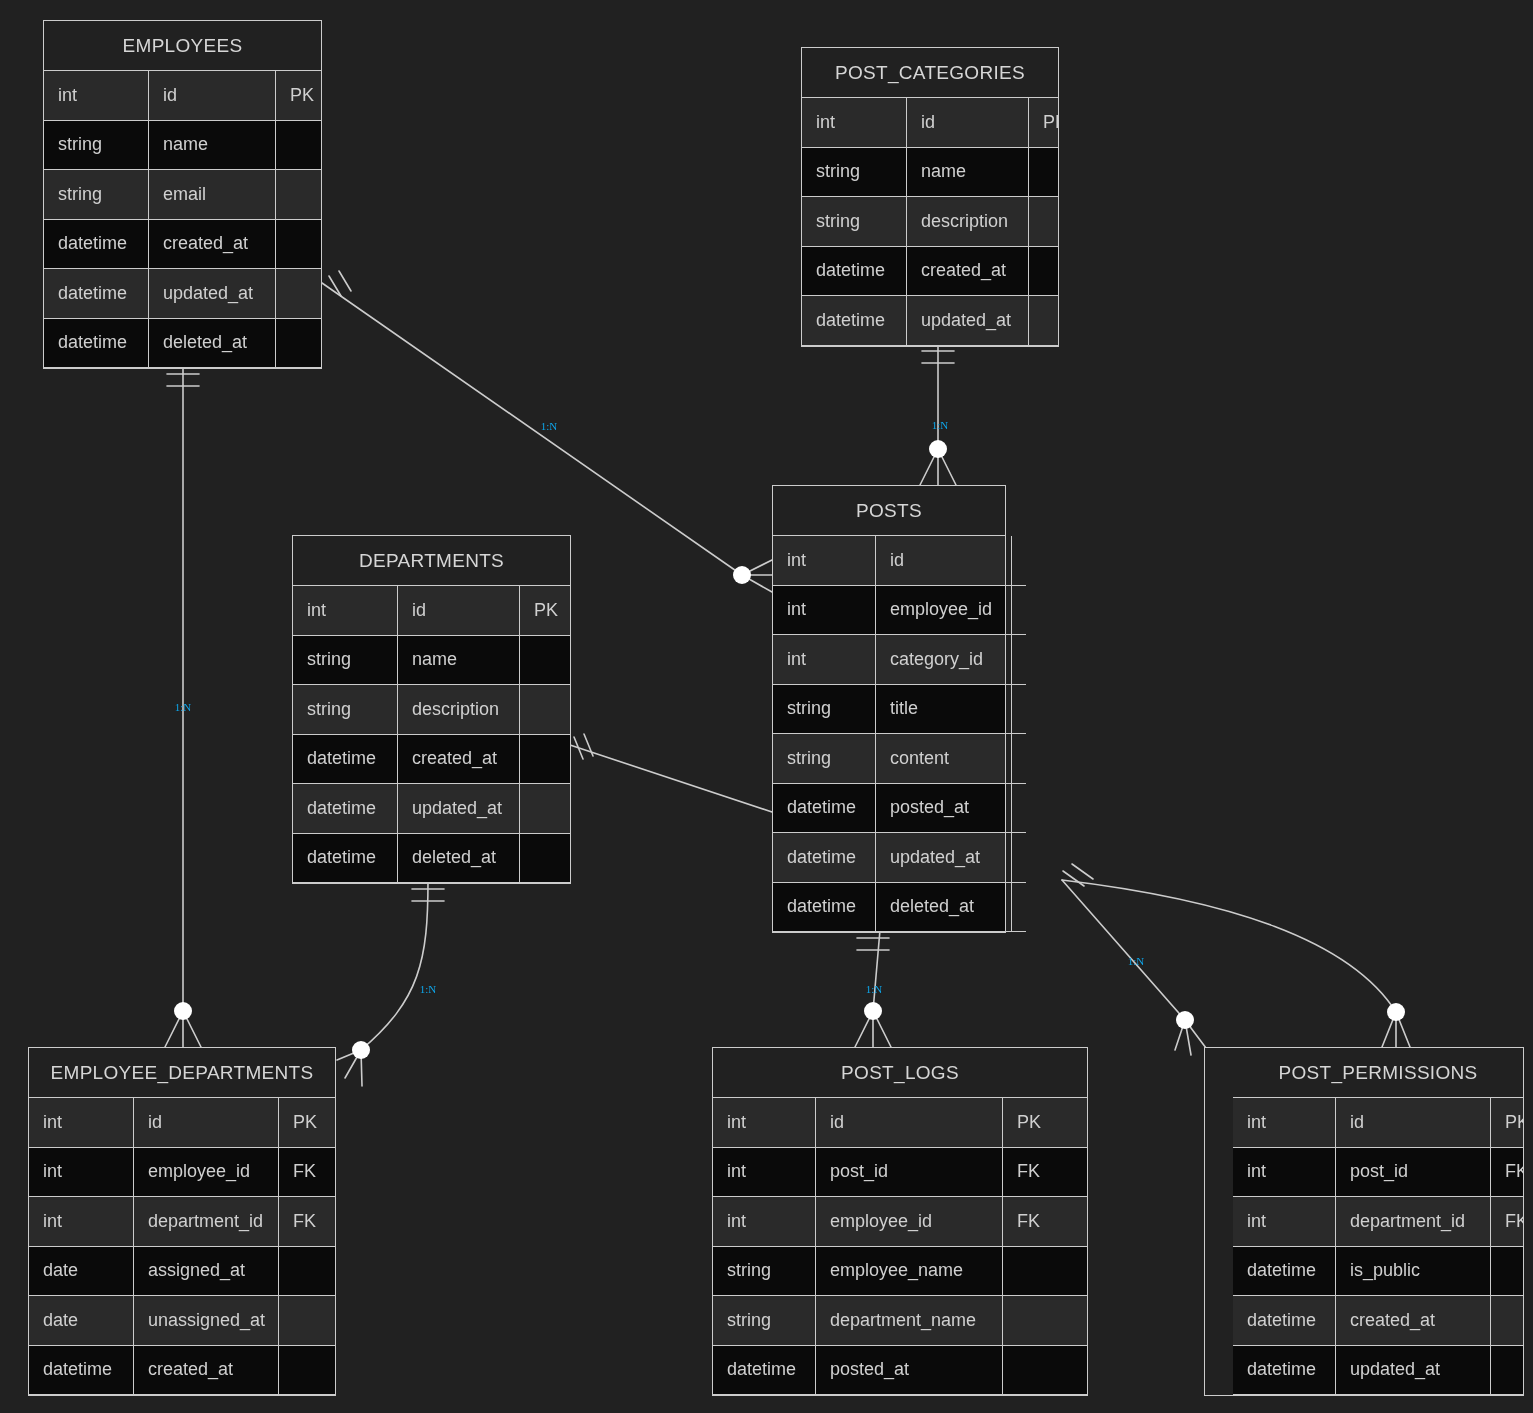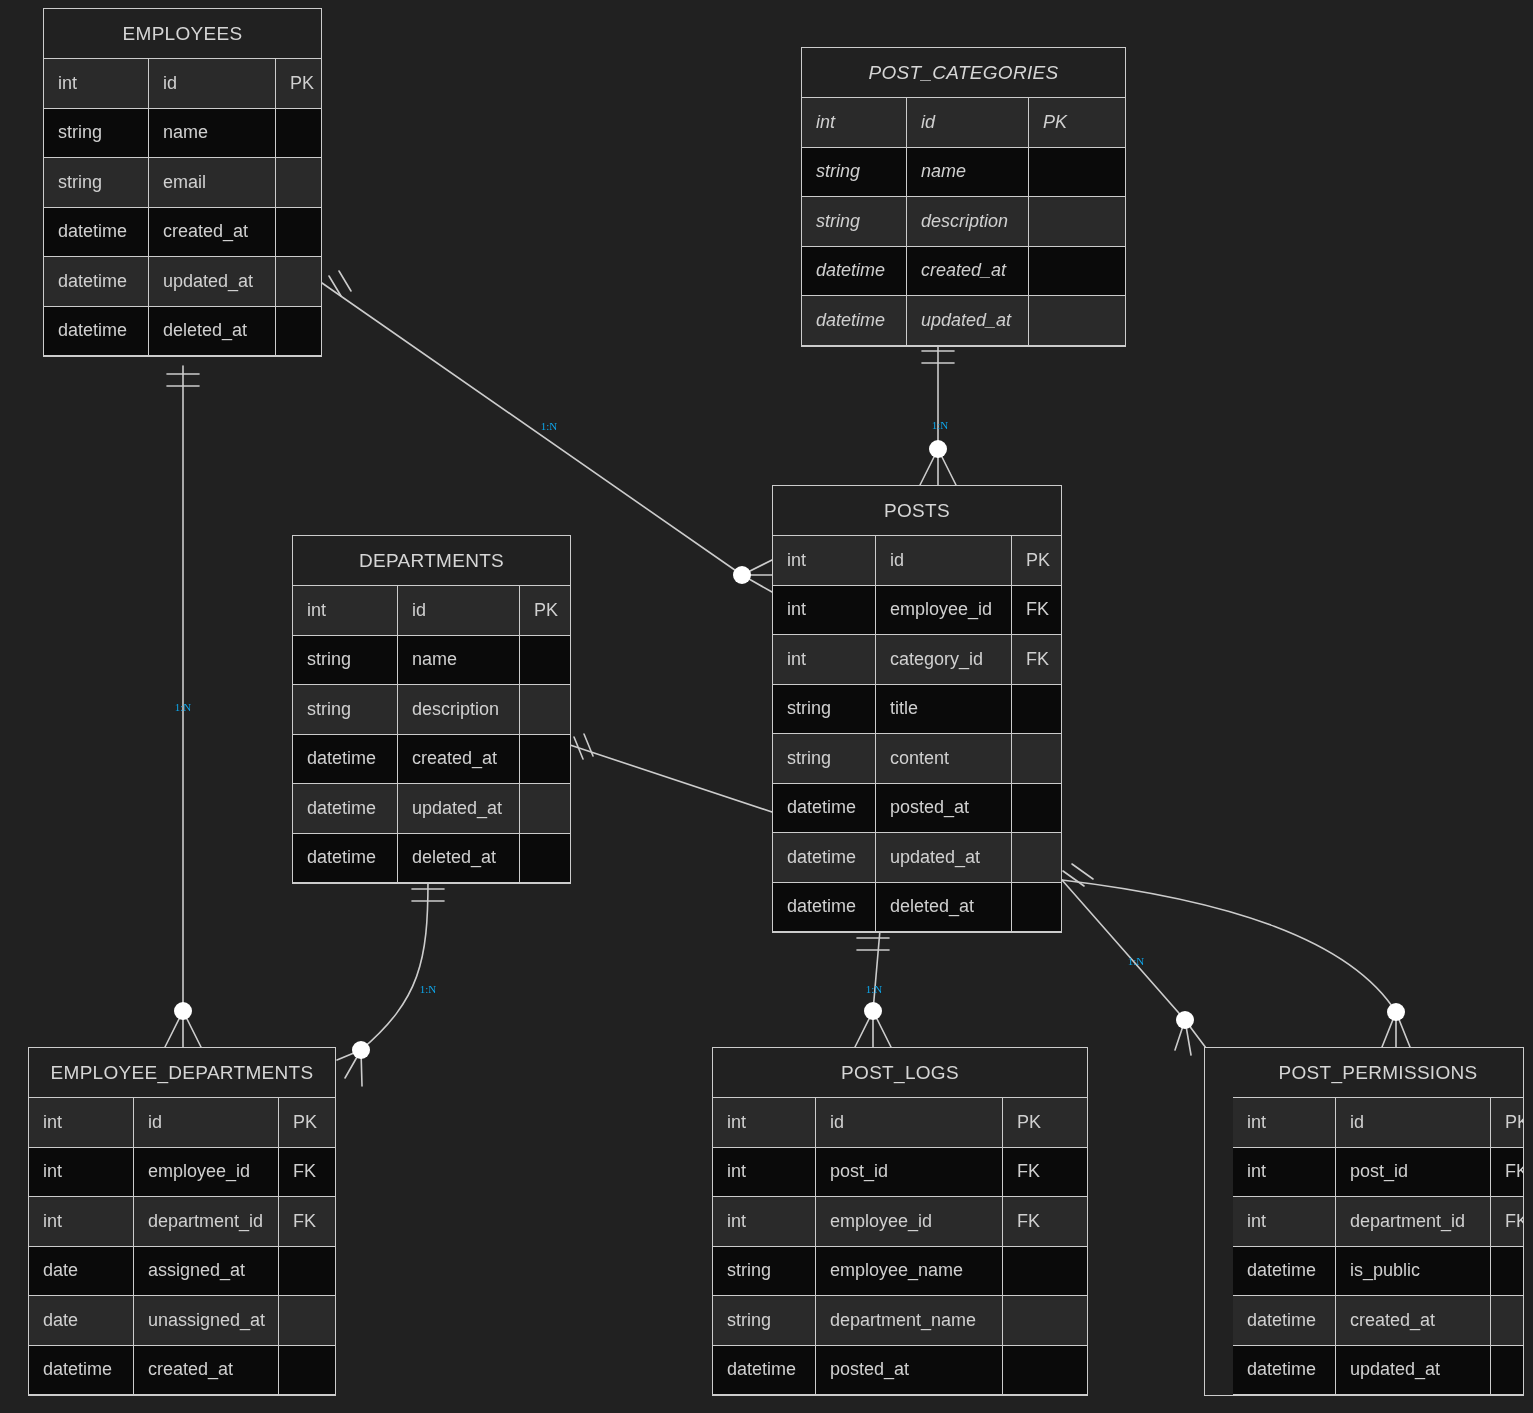--- a/index.html
+++ b/index.html
@@ -138,21 +138,21 @@
       <g>
         <path d="M 1062,880 C 1230,900 1350,940 1396,1012"></path>
         <path d="M 1396,1012 L 1382,1047 M 1396,1012 L 1396,1047 M 1396,1012 L 1410,1047"></path>
         <circle cx="1396" cy="1012" r="9" fill="#ffffff" stroke="none"></circle>
       </g>
 
     </g>
   </svg>
 
   <div id="entities">
-      <div class="entity" style="left: 43px; top: 8px; width: 279px;">
+      <div class="entity" style="left: 43px; top: 20px; width: 279px;">
         <div class="entity-title">EMPLOYEES</div>
         <div class="attr-row odd" style="--w-type: 105px; --w-name: 127px;">
           <div class="attr-cell cell-type">int</div>
           <div class="attr-cell cell-name">id</div>
           <div class="attr-cell cell-key">PK</div>
         </div>
         <div class="attr-row even" style="--w-type: 105px; --w-name: 127px;">
           <div class="attr-cell cell-type">string</div>
           <div class="attr-cell cell-name">name</div>
           <div class="attr-cell cell-key"></div>
@@ -171,21 +171,21 @@
           <div class="attr-cell cell-type">datetime</div>
           <div class="attr-cell cell-name">updated_at</div>
           <div class="attr-cell cell-key"></div>
         </div>
         <div class="attr-row even" style="--w-type: 105px; --w-name: 127px;">
           <div class="attr-cell cell-type">datetime</div>
           <div class="attr-cell cell-name">deleted_at</div>
           <div class="attr-cell cell-key"></div>
         </div>
       </div>
-      <div class="entity" style="left: 801px; top: 47px; width: 325px; font-style: italic;">
+      <div class="entity" style="left: 801px; top: 47px; width: 258px;">
         <div class="entity-title">POST_CATEGORIES</div>
         <div class="attr-row odd" style="--w-type: 105px; --w-name: 122px;">
           <div class="attr-cell cell-type">int</div>
           <div class="attr-cell cell-name">id</div>
           <div class="attr-cell cell-key">PK</div>
         </div>
         <div class="attr-row even" style="--w-type: 105px; --w-name: 122px;">
           <div class="attr-cell cell-type">string</div>
           <div class="attr-cell cell-name">name</div>
           <div class="attr-cell cell-key"></div>
@@ -232,21 +232,21 @@
           <div class="attr-cell cell-type">datetime</div>
           <div class="attr-cell cell-name">updated_at</div>
           <div class="attr-cell cell-key"></div>
         </div>
         <div class="attr-row even" style="--w-type: 105px; --w-name: 122px;">
           <div class="attr-cell cell-type">datetime</div>
           <div class="attr-cell cell-name">deleted_at</div>
           <div class="attr-cell cell-key"></div>
         </div>
       </div>
-      <div class="entity" style="left: 772px; top: 485px; width: 290px;">
+      <div class="entity" style="left: 772px; top: 485px; width: 234px;">
         <div class="entity-title">POSTS</div>
         <div class="attr-row odd" style="--w-type: 103px; --w-name: 136px;">
           <div class="attr-cell cell-type">int</div>
           <div class="attr-cell cell-name">id</div>
           <div class="attr-cell cell-key">PK</div>
         </div>
         <div class="attr-row even" style="--w-type: 103px; --w-name: 136px;">
           <div class="attr-cell cell-type">int</div>
           <div class="attr-cell cell-name">employee_id</div>
           <div class="attr-cell cell-key">FK</div>

